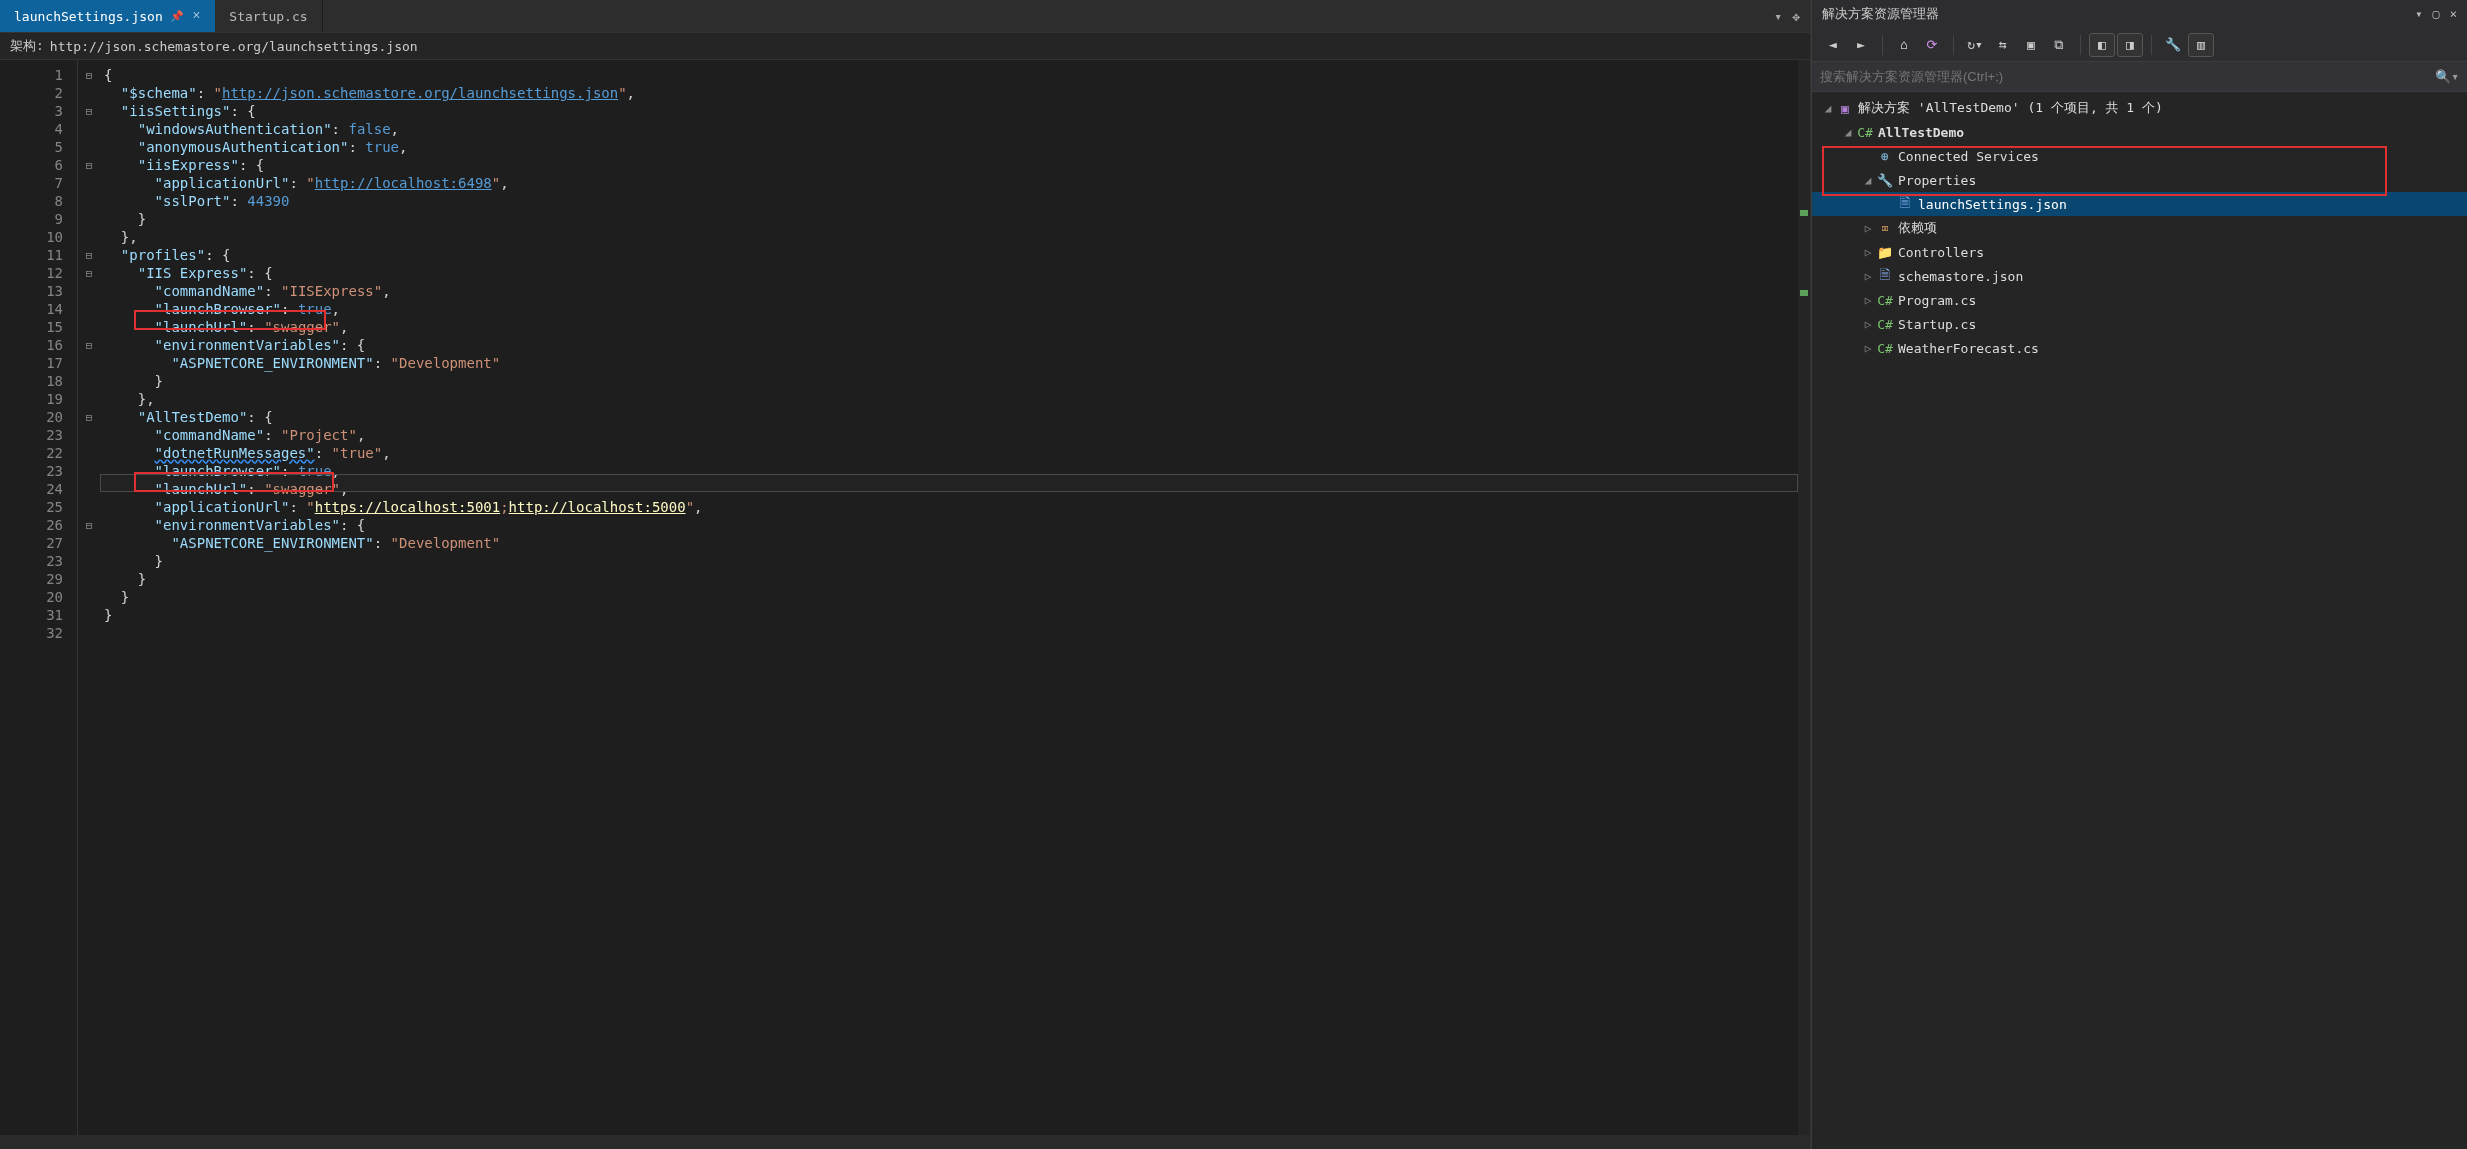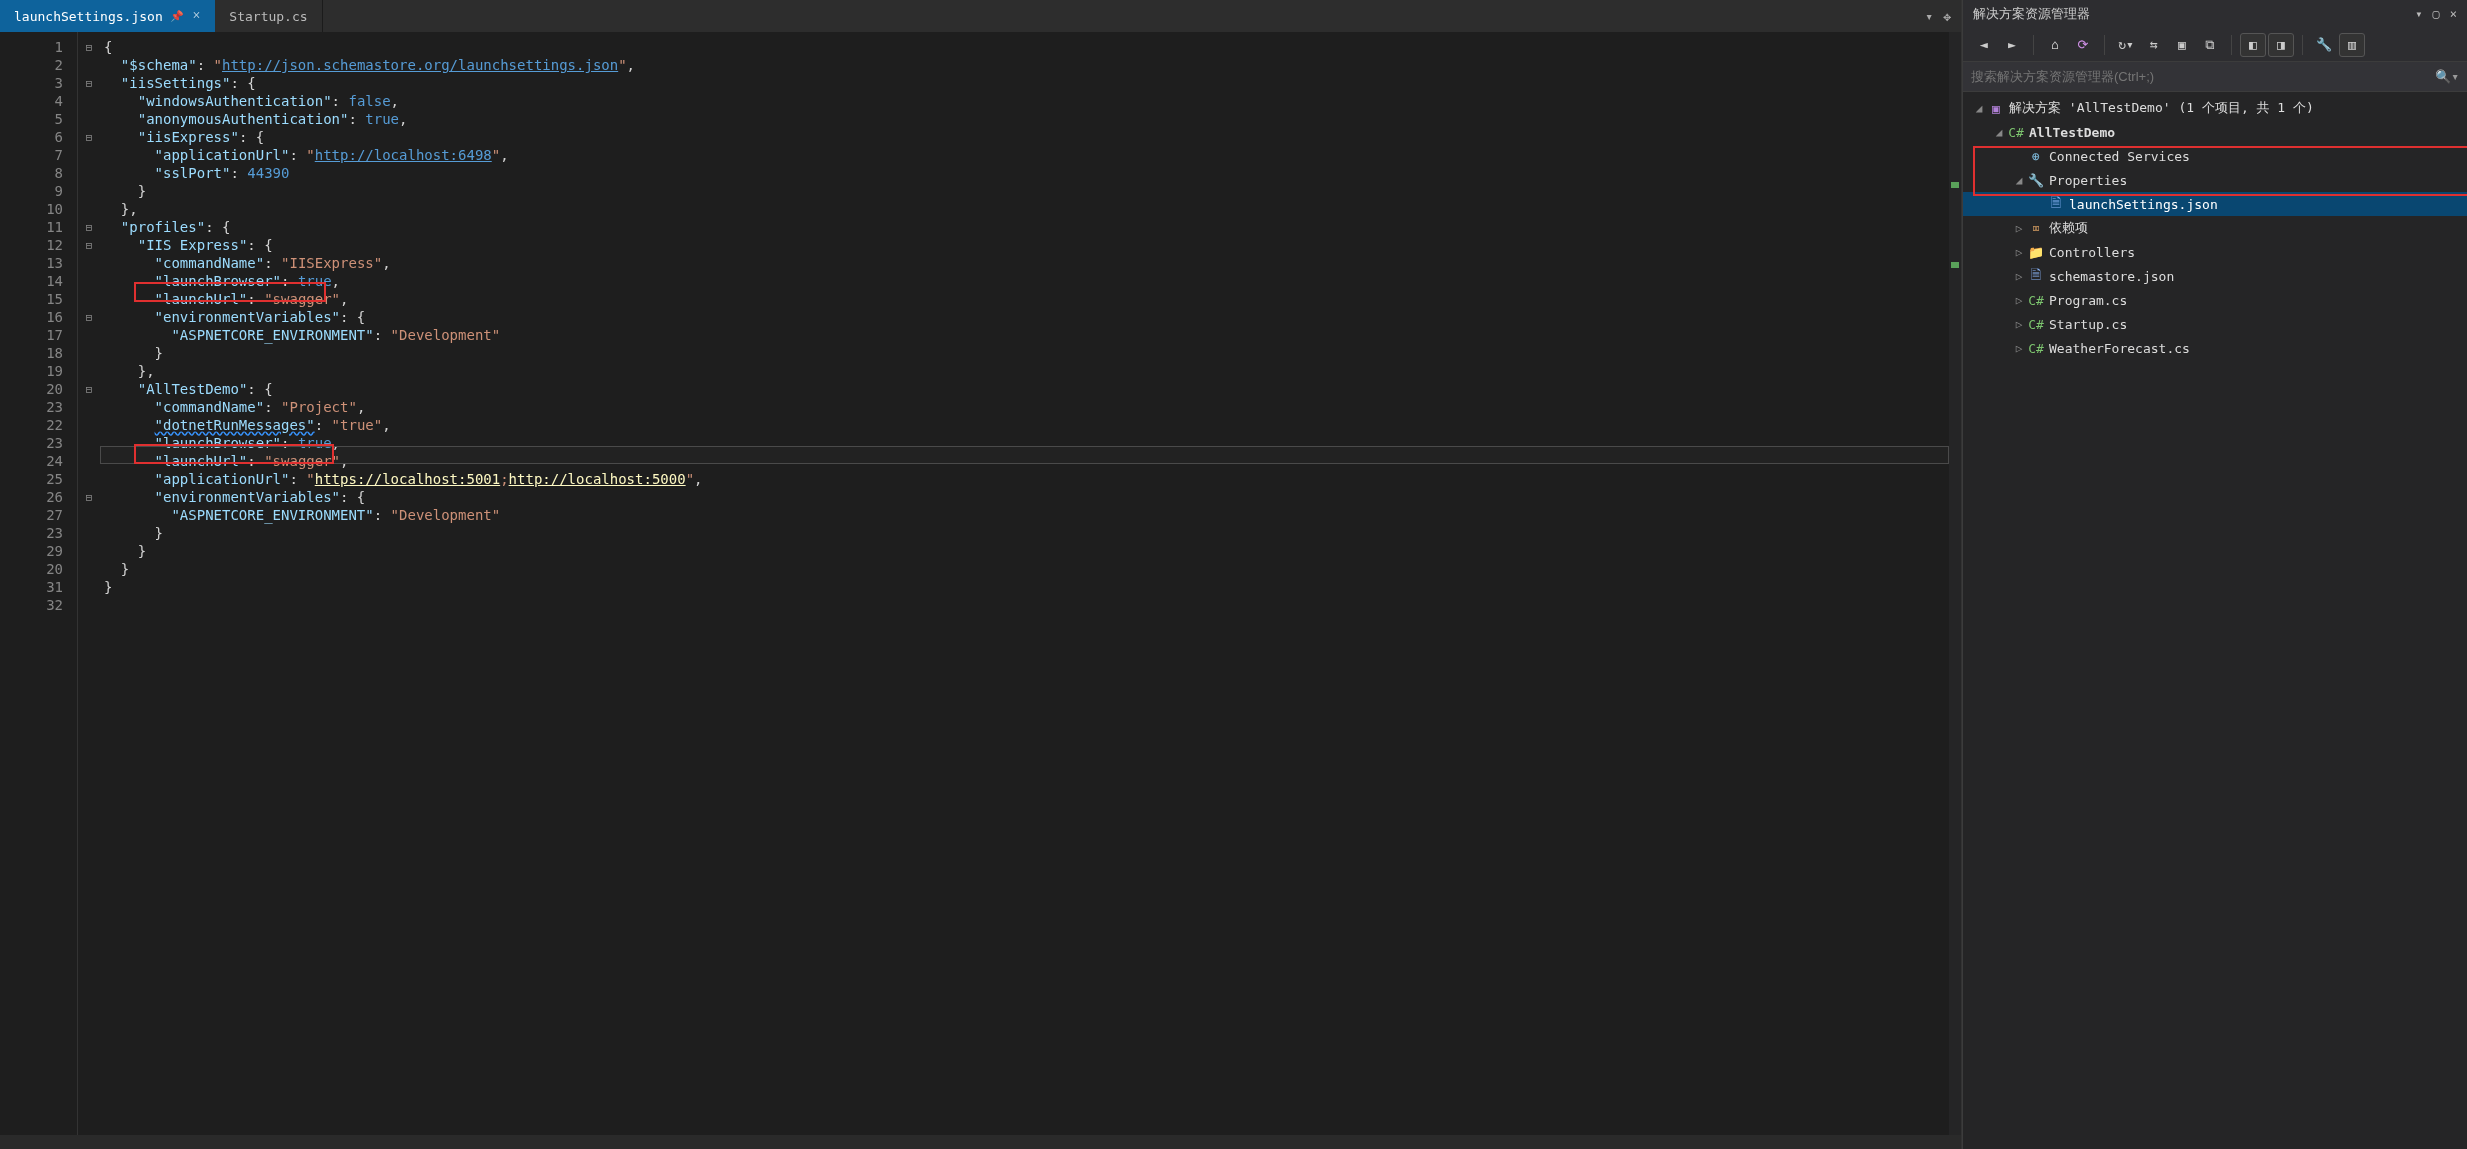--- a/index.html
+++ b/index.html
@@ -47,21 +47,21 @@
     border:1px solid #4a4a4a; background:rgba(255,255,255,.02);
     pointer-events:none; }
   .right-strip{ position:absolute; right:0; top:0; bottom:0; width:12px;
     background:#252526;}
   .right-mark{ position:absolute; right:2px; width:8px; height:6px;
     background:#5aa15a; }
   .scroll-h { position:absolute; left:0; right:0; bottom:0; height:14px;
     background:#2a2a2a; }
 
   
-  .solexp { width:505px; display:flex; flex-direction:column; background:#252526;
+  .solexp { width:656px; display:flex; flex-direction:column; background:#252526;
     border-left:1px solid #3c3c3c; }
   .solexp-title { height:28px; display:flex; align-items:center; padding:0 10px;
     background:#2d2d30; color:#ccc; font-size:13px; }
   .solexp-title .spacer{flex:1;}
   .solexp-title .wicon{margin-left:10px; color:#bbb; font-size:12px; cursor:pointer;}
   .solexp-toolbar { height:34px; display:flex; align-items:center; gap:2px;
     padding:0 8px; background:#2d2d30; border-bottom:1px solid #3c3c3c; }
   .tbtn { width:26px; height:24px; display:flex; align-items:center;
     justify-content:center; color:#ccc; border-radius:3px; cursor:pointer; }
   .tbtn.boxed { border:1px solid #555; background:#333; }
@@ -105,20 +105,24 @@
       </div>
       <div class="tab">
         <span>Startup.cs</span>
       </div>
       <div class="tabbar-tools">
         <span>▾</span>
         <span>✥</span>
       </div>
     </div>
 
+    <div class="schema-bar">
+      <span>架构:</span>
+      <span class="schema-link">http://json.schemastore.org/launchsettings.json</span>
+    </div>
 
     <div class="code-wrap">
       <div class="gutter">
         <div>1</div>
         <div>2</div>
         <div>3</div>
         <div>4</div>
         <div>5</div>
         <div>6</div>
         <div>7</div>

